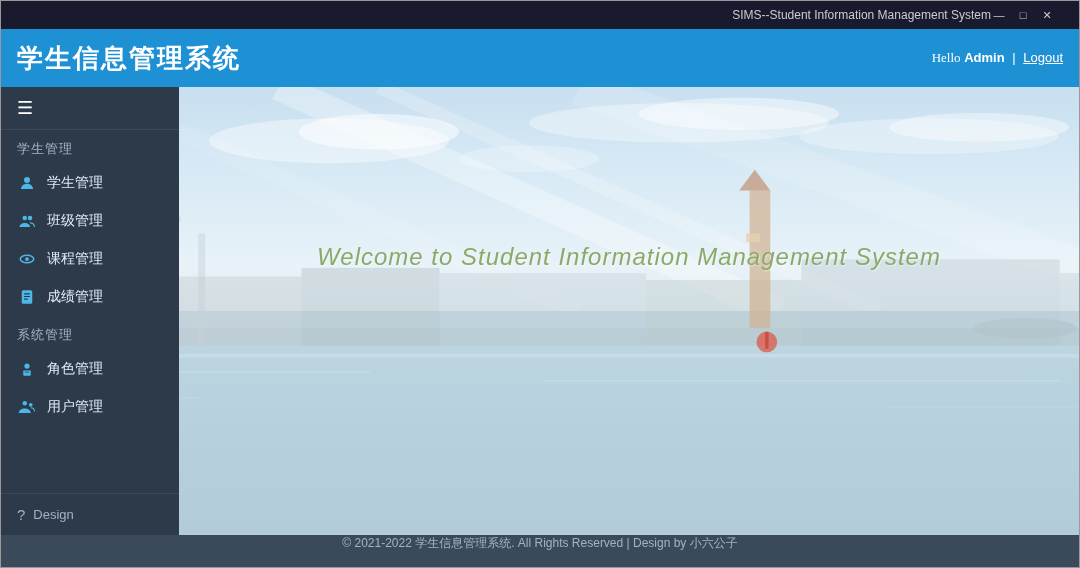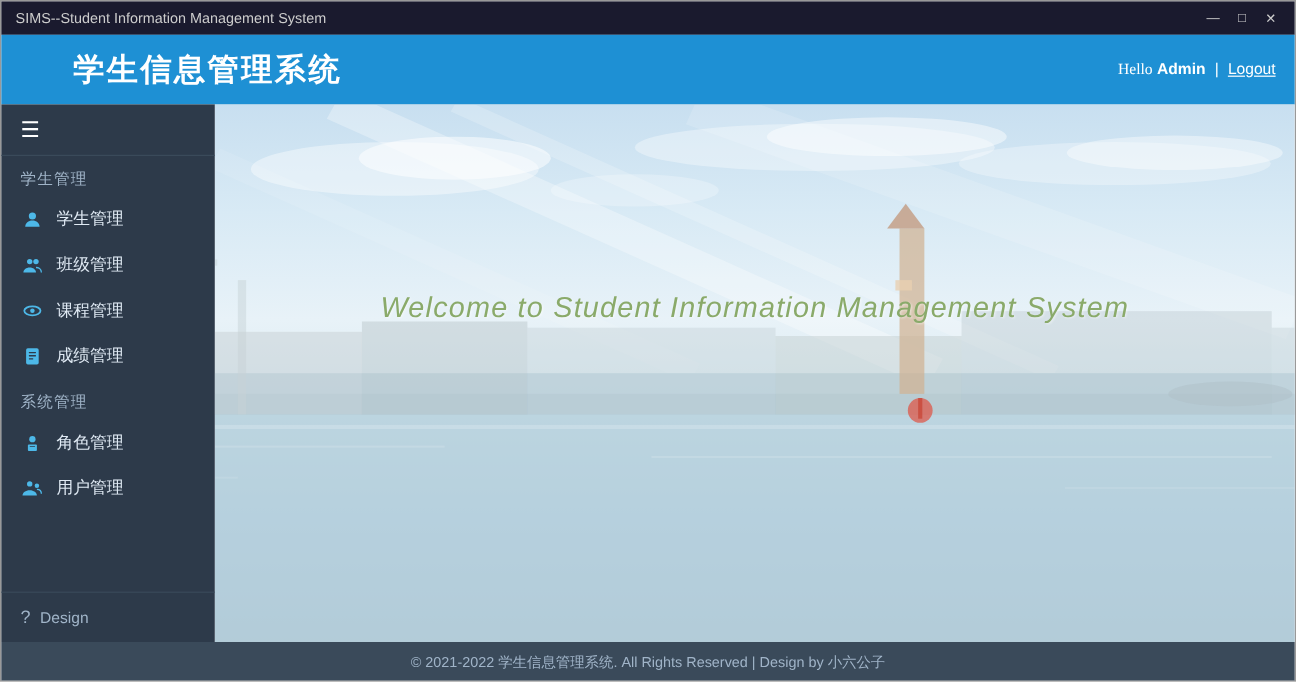--- a/index.html
+++ b/index.html
@@ -11,22 +11,22 @@
       background: #f0f0f0;
       border: 1px solid #999;
     }
 
     
     .title-bar {
       height: 28px;
       background: #1a1a2e;
       display: flex;
       align-items: center;
-      justify-content: space-between;
-      padding: 0 12px;
+      justify-content: flex-end;
+      padding: 0 24px;
       user-select: none;
     }
     .title-bar-text {
       color: #ccc;
       font-size: 12px;
     }
     .title-bar-controls {
       display: flex;
       gap: 8px;
     }
@@ -48,21 +48,20 @@
       display: flex;
       align-items: center;
       justify-content: space-between;
       padding: 0 16px;
     }
     .app-title {
       color: #fff;
       font-size: 26px;
       font-weight: bold;
       letter-spacing: 2px;
-      margin-left: 44px;
     }
     .header-user {
       color: #fff;
       font-size: 13px;
     }
     .header-user span.hello { font-weight: normal; font-family: Liberation Serif, serif; }
     .header-user span.admin { font-weight: bold; }
     .header-user span.sep { margin: 0 4px; }
     .header-user span.logout { cursor: pointer; text-decoration: underline; }
 
@@ -169,21 +168,21 @@
       top: 0; left: 0; right: 0;
       height: 50%;
       overflow: hidden;
     }
 
     
     .footer {
       height: 34px;
       background: #3a4a5a;
       display: flex;
-      align-items: center;
+      align-items: flex-start;
       justify-content: center;
       color: #a0b4c8;
       font-size: 12px;
     }
 
     
     .harbor-svg {
       position: absolute;
       bottom: 0;
       left: 0;

